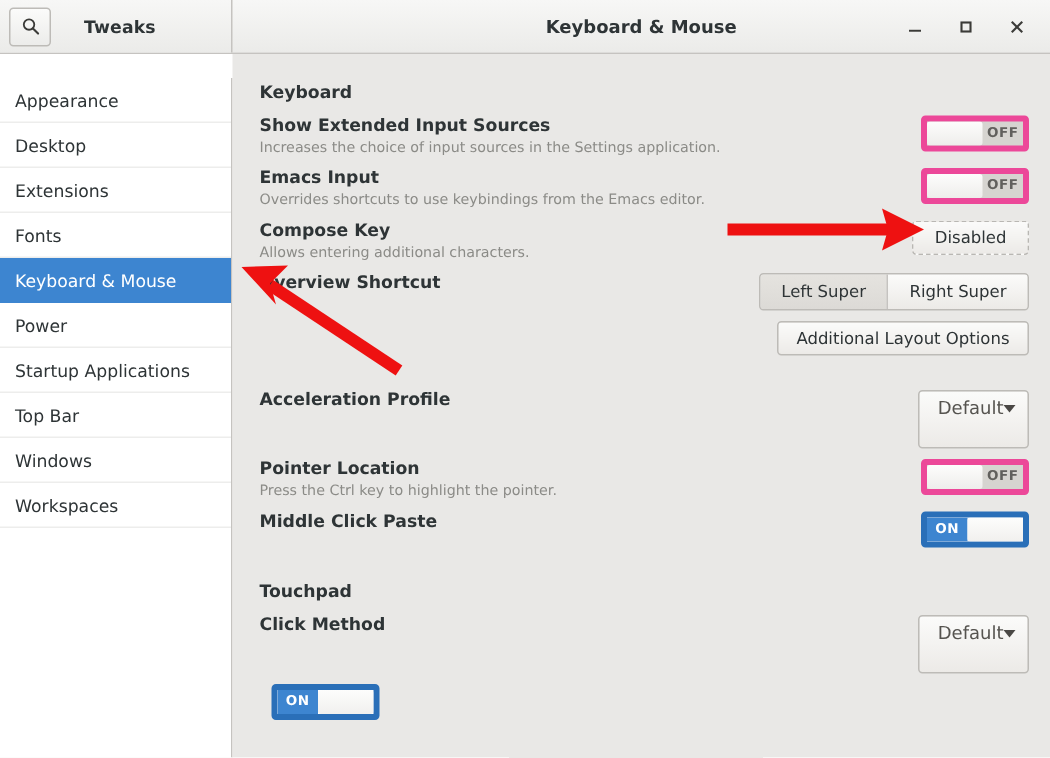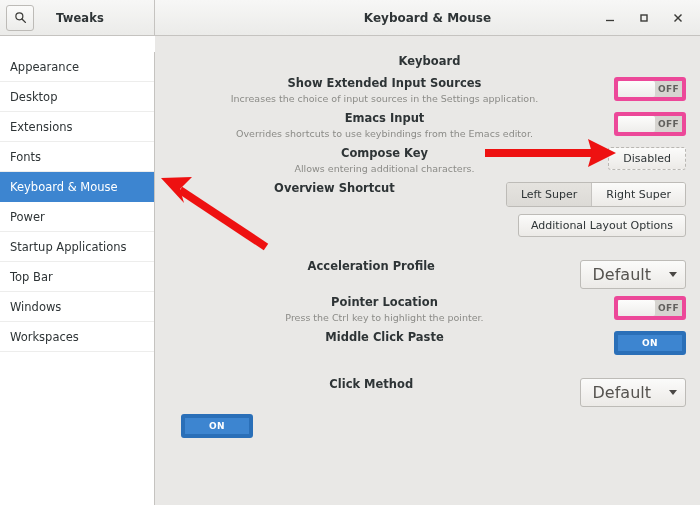--- a/index.html
+++ b/index.html
@@ -134,21 +134,20 @@
   
   .main {
     flex: 1;
     background: #e9e8e6;
     position: relative;
     overflow: hidden;
   }
 
   .rows {
     padding: 18px 14px 0 18px;
-    text-align: center;
   }
 
   .group-title {
     font-size: 11.5px;
     font-weight: bold;
     color: #2e3436;
     margin-bottom: 8px;
   }
 
   .row {
@@ -203,21 +202,21 @@
     align-items: center;
     justify-content: center;
     font-size: 9px;
     font-weight: bold;
     letter-spacing: .4px;
     color: #61605d;
   }
   .switch.on {
     border-color: #2a6fb8;
     background: #ffffff;
-    flex-direction: column;
+    flex-direction: row;
   }
   .switch.on .knob {
     order: 2;
     background: linear-gradient(to bottom, #fdfdfc, #f1f0ee);
   }
   .switch.on .lbl {
     order: 1;
     background: #3d85d0;
     color: #ffffff;
   }
@@ -254,26 +253,26 @@
     white-space: nowrap;
   }
   .seg > div.active {
     background: linear-gradient(to bottom, #e5e3df, #dcdad6);
   }
   .seg > div + div { border-left: 1px solid #c5c3c0; }
 
   .combo {
     display: flex;
     align-items: center;
-    gap: 18px;
+    gap: 0;
     border: 1px solid #bdbbb7;
     border-radius: 3px;
     background: linear-gradient(to bottom, #fbfbfa, #eceae7);
-    padding: 4px 8px 4px 12px;
-    font-size: 16px;
+    padding: 4px 8px 19px 12px;
+    font-size: 12px;
     color: #55534f;
     cursor: pointer;
     min-width: 72px;
     justify-content: space-between;
   }
   .caret {
     width: 0; height: 0;
     border-left: 4px solid transparent;
     border-right: 4px solid transparent;
     border-top: 5px solid #4a4845;
@@ -461,20 +460,21 @@
           <div class="row-control">
             <div class="switch on">
               <div class="knob"></div>
               <div class="lbl">ON</div>
             </div>
           </div>
         </div>
 
         <div class="spacer-md"></div>
 
+        <div class="group-title">Touchpad</div>
 
         <div class="row">
           <div class="row-text">
             <div class="row-label">Click Method</div>
           </div>
           <div class="row-control">
             <div class="combo">
               <span>Default</span>
               <span class="caret"></span>
             </div>

